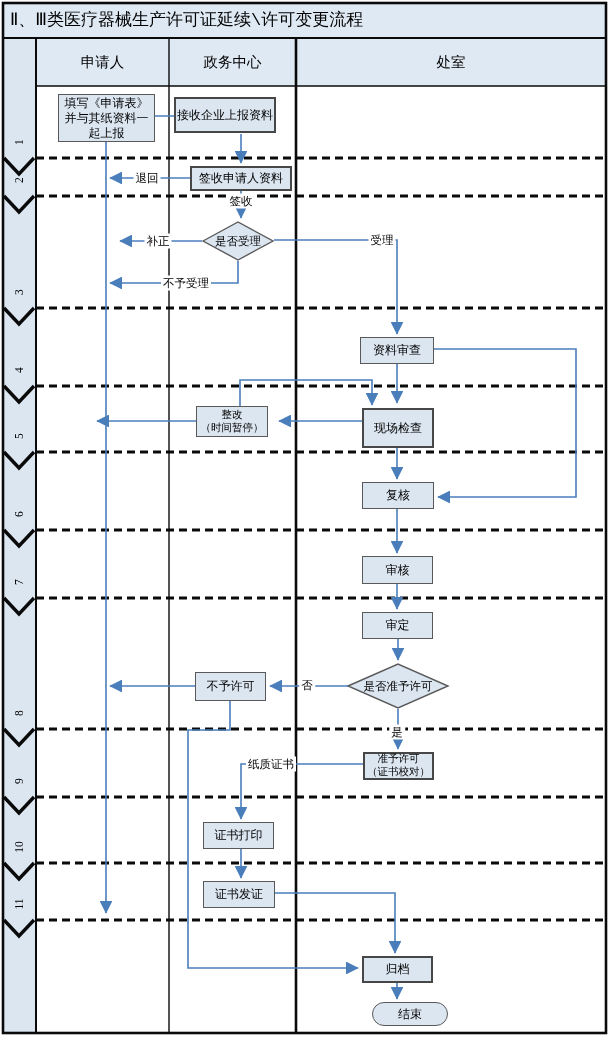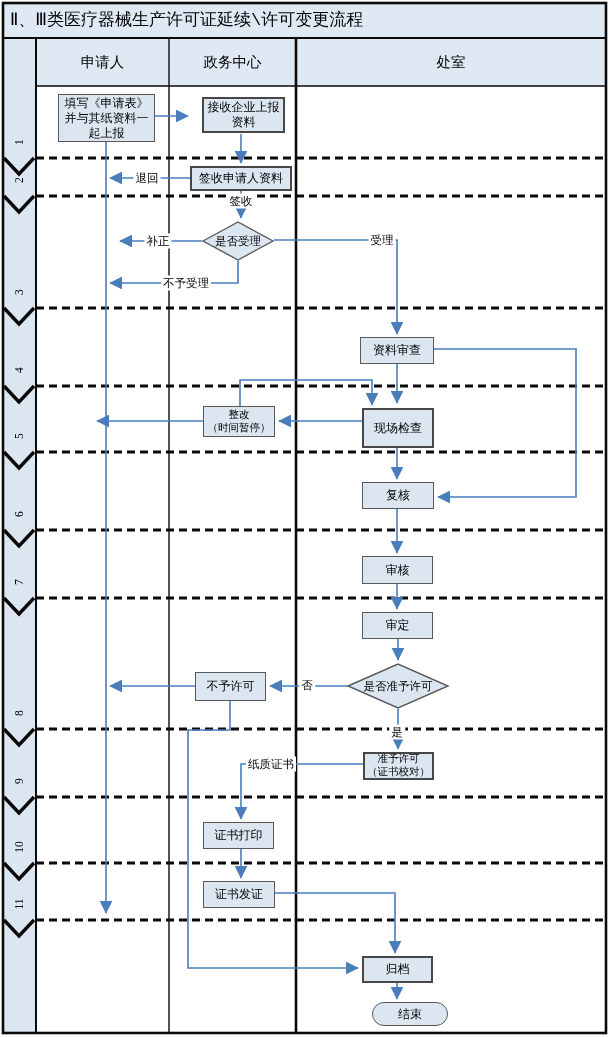--- a/index.html
+++ b/index.html
@@ -103,24 +103,24 @@
       <path d="M195,686 H110" marker-end="url(#ah)"></path>
       <path d="M230,701 V730 H188 V968 H358" marker-end="url(#ah)"></path>
       <path d="M363,764 H241 V819" marker-end="url(#ah)"></path>
       <path d="M241,849 V878" marker-end="url(#ah)"></path>
       <path d="M275,893 H395 V953" marker-end="url(#ah)"></path>
       <path d="M397,983 V999" marker-end="url(#ah)"></path>
     </g>
   </svg>
 
   <div class="box" style="left:58px;top:94px;width:97px;height:48px;">填写《申请表》并与其纸资料一起上报</div>
-  <div class="box thick" style="left:202px;top:97px;width:83px;height:36px;">接收企业上报资料</div>
+  <div class="box thick" style="left:174px;top:97px;width:102px;height:36px;">接收企业上报资料</div>
   <div class="box thick" style="left:190px;top:166px;width:102px;height:25px;">签收申请人资料</div>
   <div class="box" style="left:360px;top:337px;width:74px;height:27px;">资料审查</div>
-  <div class="box small" style="left:203px;top:406px;width:72px;height:31px;">整改
+  <div class="box small" style="left:196px;top:406px;width:72px;height:31px;">整改
 （时间暂停）</div>
   <div class="box thick" style="left:362px;top:408px;width:72px;height:40px;">现场检查</div>
   <div class="box" style="left:362px;top:482px;width:72px;height:27px;">复核</div>
   <div class="box" style="left:362px;top:556px;width:71px;height:28px;">审核</div>
   <div class="box" style="left:362px;top:612px;width:71px;height:27px;">审定</div>
   <div class="box" style="left:195px;top:672px;width:71px;height:29px;">不予许可</div>
   <div class="box thick small" style="left:363px;top:752px;width:71px;height:28px;">准予许可
 （证书校对）</div>
   <div class="box" style="left:203px;top:822px;width:71px;height:27px;">证书打印</div>
   <div class="box" style="left:203px;top:881px;width:72px;height:27px;">证书发证</div>

